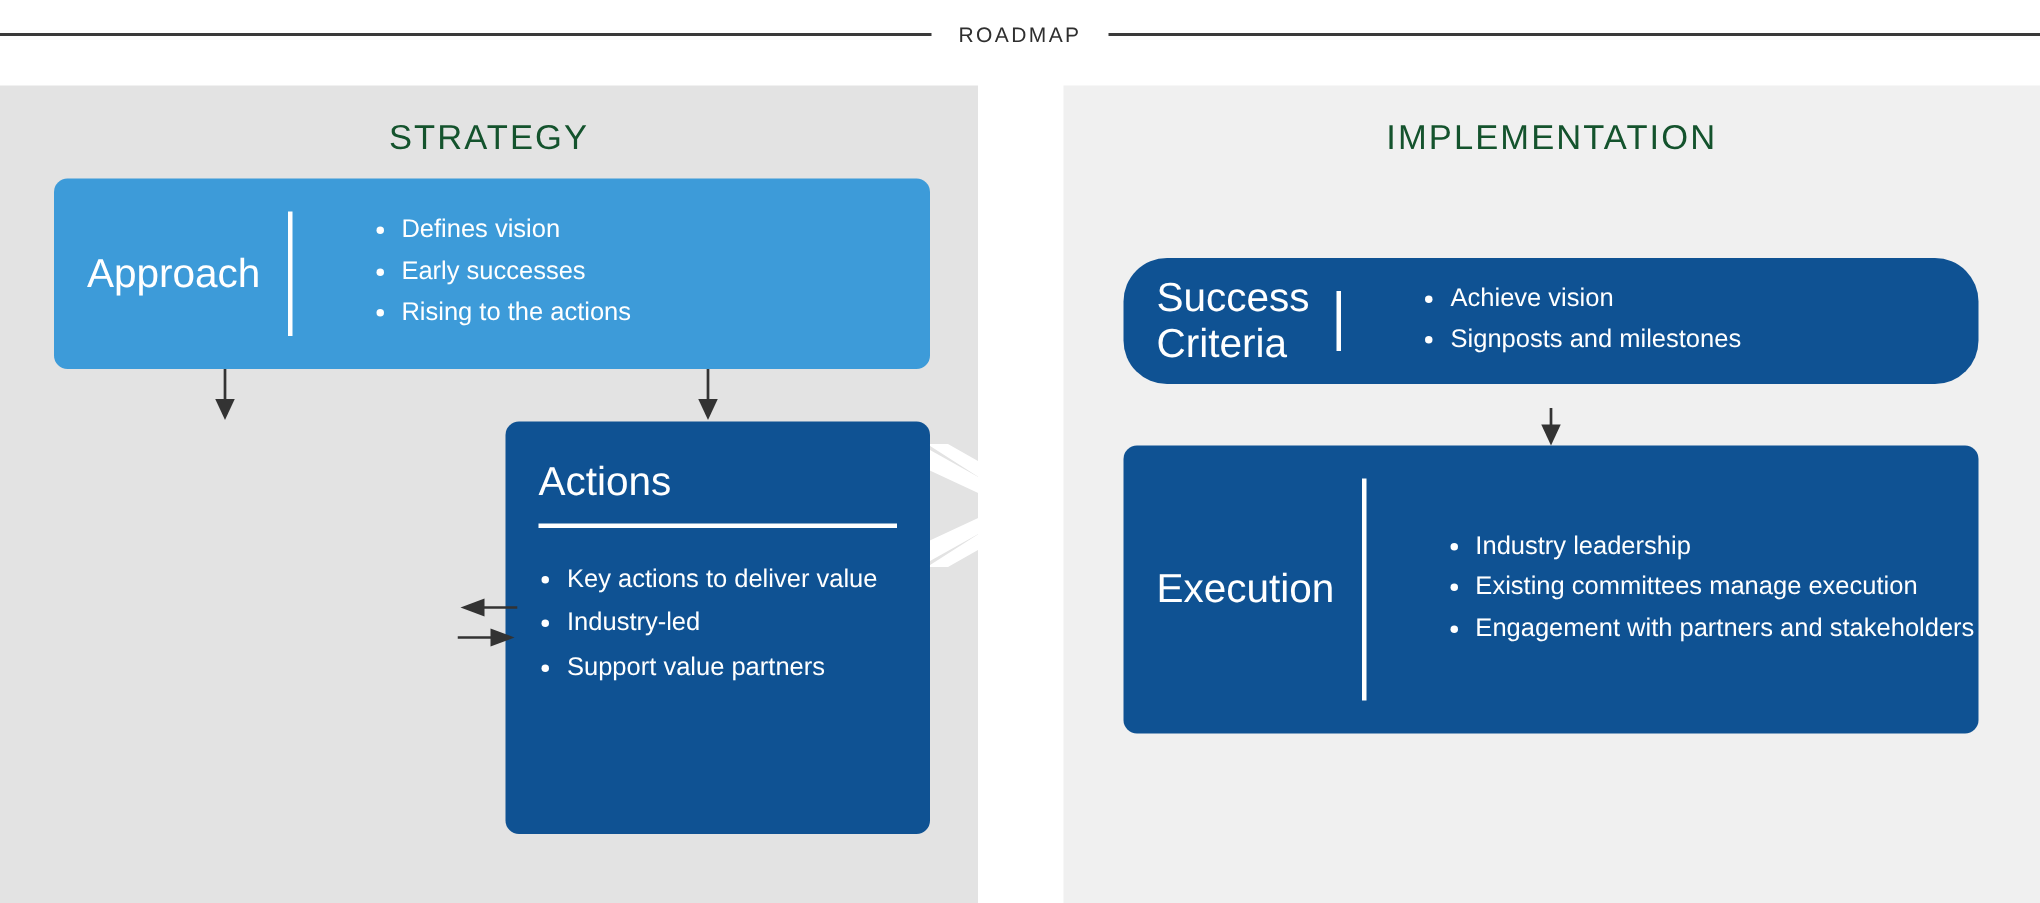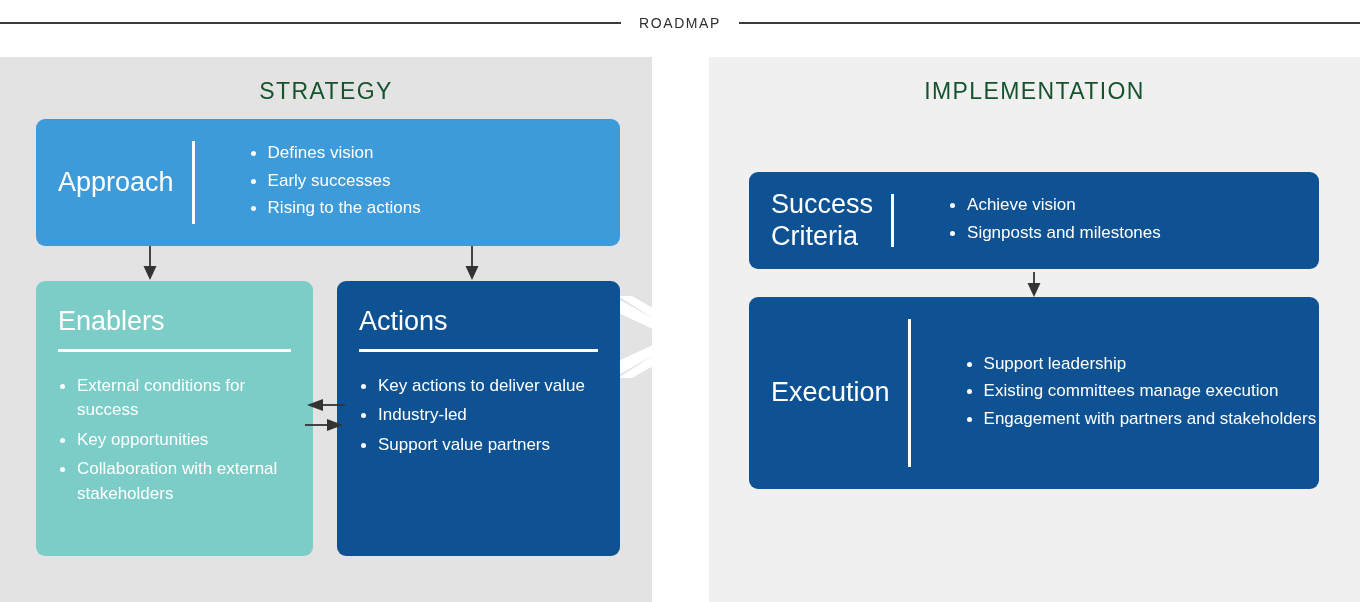--- a/index.html
+++ b/index.html
@@ -173,21 +173,21 @@
   
   .arrow {
     position: absolute;
     pointer-events: none;
   }
 
   
   #card-approach         { left: 36px;  top: 119px; width: 584px; height: 127px; }
   #card-enablers         { left: 36px;  top: 281px; width: 277px; height: 275px; }
   #card-actions          { left: 337px; top: 281px; width: 283px; height: 275px; padding-left: 20px; }
-  #card-success-criteria { left: 749px; top: 172px; width: 570px; height: 97px; }
+  #card-success-criteria { left: 749px; top: 172px; width: 570px; height: 84px; border-radius: 29px; }
   #card-execution        { left: 749px; top: 297px; width: 570px; height: 192px; }
 
   #arrow-approach-enablers  { left: 138px; top: 246px; width: 24px;  height: 36px; }
   #arrow-approach-actions   { left: 460px; top: 246px; width: 24px;  height: 36px; }
   #arrow-actions-enablers   { left: 305px; top: 398px; width: 40px;  height: 14px; }
   #arrow-enablers-actions   { left: 305px; top: 418px; width: 40px;  height: 14px; }
   #arrow-success-execution  { left: 1022px; top: 272px; width: 24px; height: 26px; }
 </style>
 </head>
 <body>
@@ -216,29 +216,20 @@
   <div class="card blue-light split" id="card-approach">
     <div class="card-title">Approach</div>
     <div class="vdivider"></div>
     <ul class="bullets">
       <li>Defines vision</li>
       <li>Early successes</li>
       <li>Rising to the actions</li>
     </ul>
   </div>
 
-  <div class="card teal stacked" id="card-enablers">
-    <div class="card-title">Enablers</div>
-    <div class="hdivider"></div>
-    <ul class="bullets">
-      <li>External conditions for success</li>
-      <li>Key opportunities</li>
-      <li>Collaboration with external stakeholders</li>
-    </ul>
-  </div>
 
   <div class="card blue-dark stacked" id="card-actions">
     <div class="card-title">Actions</div>
     <div class="hdivider"></div>
     <ul class="bullets">
       <li>Key actions to deliver value</li>
       <li>Industry-led</li>
       <li>Support value partners</li>
     </ul>
   </div>
@@ -252,21 +243,21 @@
     <ul class="bullets">
       <li>Achieve vision</li>
       <li>Signposts and milestones</li>
     </ul>
   </div>
 
   <div class="card blue-dark split" id="card-execution">
     <div class="card-title">Execution</div>
     <div class="vdivider"></div>
     <ul class="bullets">
-      <li>Support leadership</li>
+      <li>Industry leadership</li>
       <li>Existing committees manage execution</li>
       <li>Engagement with partners and stakeholders</li>
     </ul>
   </div>
 
   <svg class="arrow" id="arrow-approach-enablers" viewBox="0 0 24 36">
     <line x1="12" y1="0" x2="12" y2="24" stroke="#333333" stroke-width="1.8"></line>
     <polygon points="12,34 5.5,20 18.5,20" fill="#333333"></polygon>
   </svg>
 

